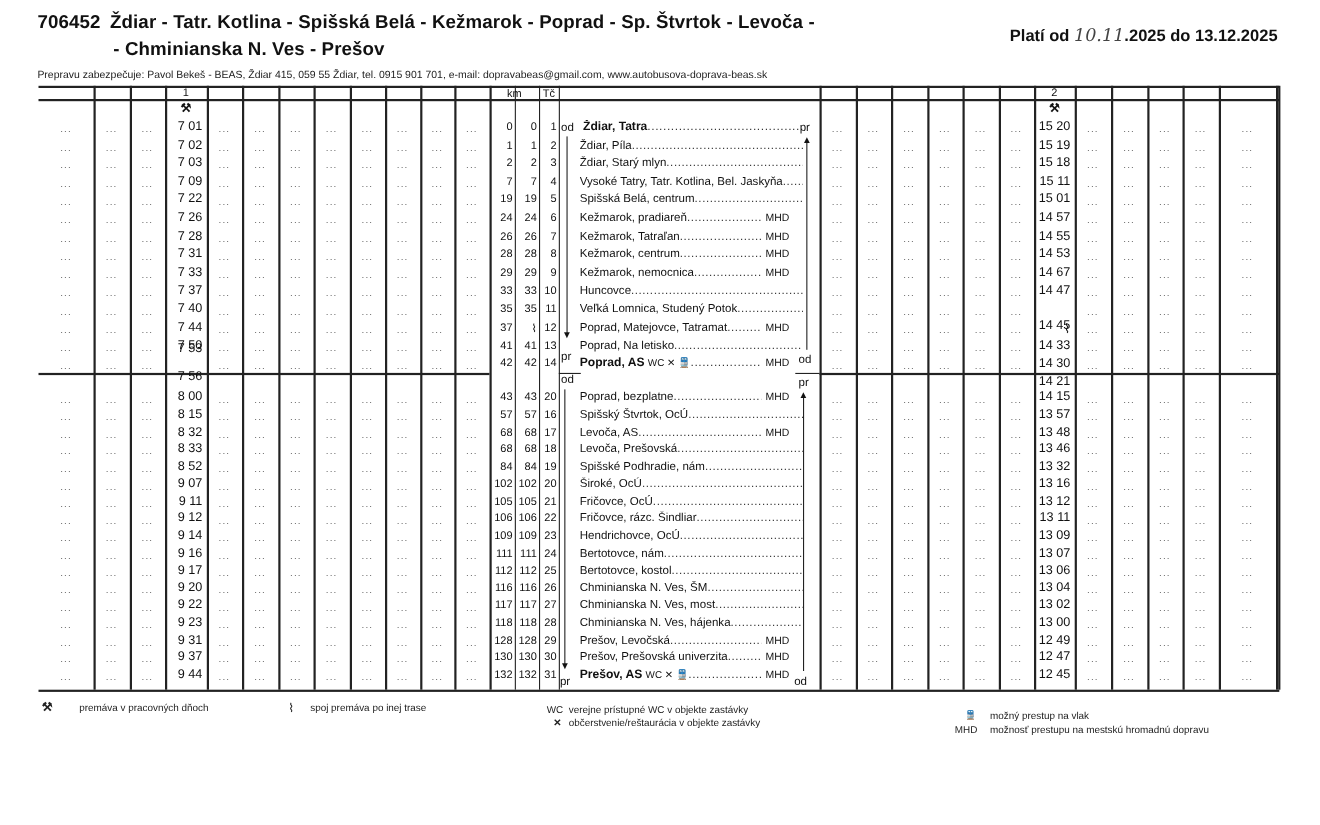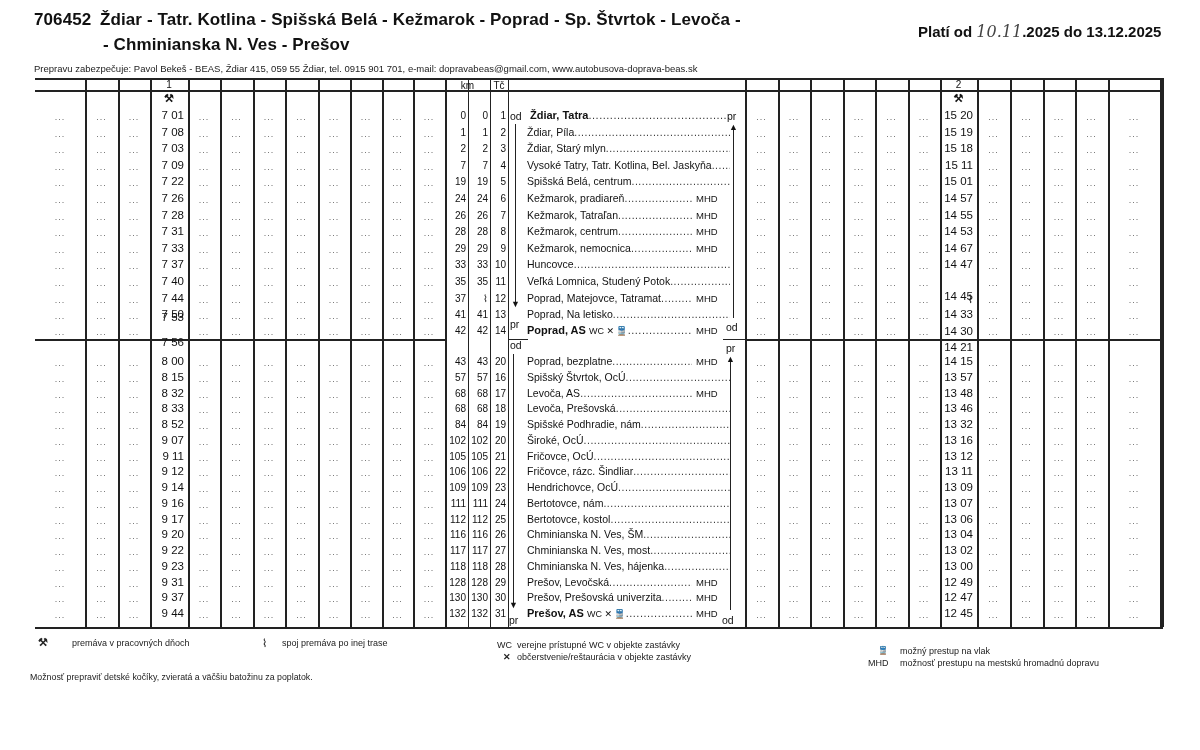--- a/index.html
+++ b/index.html
@@ -773,21 +773,21 @@
         <span>Ždiar, Tatra</span><span class="dots" style="font-weight:normal">..........................................................................................</span>
       </div>
     <div class="time" style="left:150px;width:34px;top:109px;">7 01</div>
     <div class="time" style="left:940px;width:33px;top:109px;">15 20</div>
     <div class="num" style="left:445px;width:21px;top:126.6px;">1</div>
     <div class="num" style="left:468px;width:20px;top:126.6px;">1</div>
     <div class="num" style="left:490px;width:16px;top:126.6px;">2</div>
     <div class="station " style="left:527px;top:125.6px;width:203px;">
         <span>Ždiar, Píla</span><span class="dots" style="font-weight:normal">..........................................................................................</span>
       </div>
-    <div class="time" style="left:150px;width:34px;top:125.6px;">7 08</div>
+    <div class="time" style="left:150px;width:34px;top:125.6px;">7 02</div>
     <div class="time" style="left:940px;width:33px;top:125.6px;">15 19</div>
     <div class="num" style="left:445px;width:21px;top:143.2px;">2</div>
     <div class="num" style="left:468px;width:20px;top:143.2px;">2</div>
     <div class="num" style="left:490px;width:16px;top:143.2px;">3</div>
     <div class="station " style="left:527px;top:142.2px;width:203px;">
         <span>Ždiar, Starý mlyn</span><span class="dots" style="font-weight:normal">..........................................................................................</span>
       </div>
     <div class="time" style="left:150px;width:34px;top:142.2px;">7 03</div>
     <div class="time" style="left:940px;width:33px;top:142.2px;">15 18</div>
     <div class="num" style="left:445px;width:21px;top:159.8px;">7</div>
@@ -1052,14 +1052,13 @@
 <div class="legend" style="left:497px;top:640px;">WC</div>
 <div class="legend" style="left:517px;top:640px;">verejne prístupné WC v objekte zastávky</div>
 <div class="legend" style="left:503px;top:652px;font-weight:bold;">✕</div>
 <div class="legend" style="left:517px;top:652px;">občerstvenie/reštaurácia v objekte zastávky</div>
 <div class="legend" style="left:878px;top:646px;font-size:8px;">🚆</div>
 <div class="legend" style="left:900px;top:646px;">možný prestup na vlak</div>
 <div class="legend" style="left:868px;top:658px;">MHD</div>
 <div class="legend" style="left:900px;top:658px;">možnosť prestupu na mestskú hromadnú dopravu</div>
 
 <div class="notes">
-  <div>Možnosť prepraviť detské kočíky, zvieratá a väčšiu batožinu za poplatok.</div>
 </div>
 
 </body></html>

